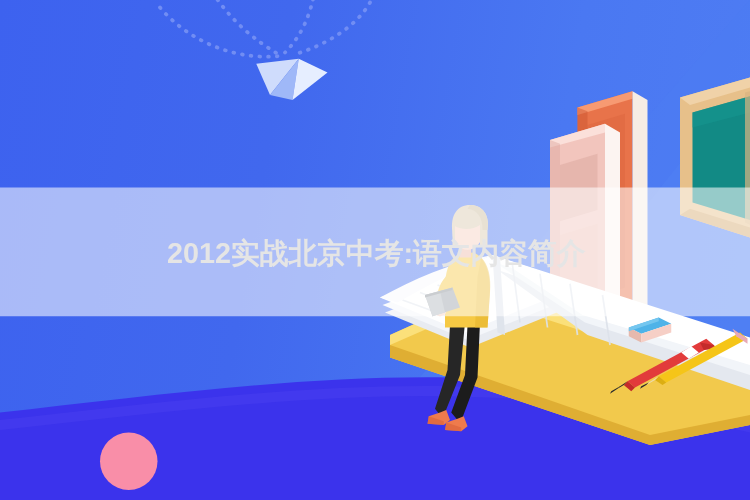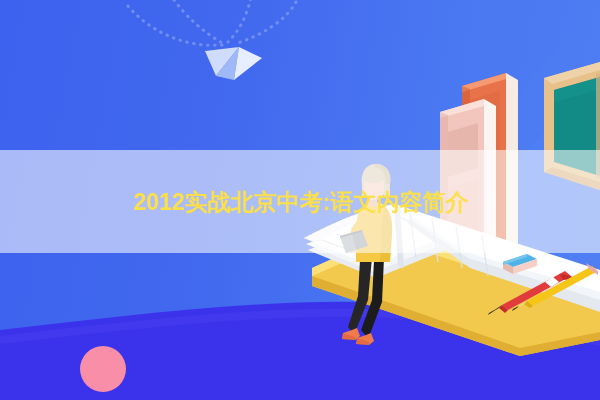--- a/index.html
+++ b/index.html
@@ -48,21 +48,21 @@
     display: flex;
     align-items: center;
     justify-content: center;
   }
 
   #banner-title {
     font-family: "Liberation Sans", "DejaVu Sans", sans-serif;
     font-weight: bold;
     font-size: 23px;
     letter-spacing: 0px;
-    color: #fde047;
+    color: #e5e5e5;
     white-space: nowrap;
     line-height: 1;
     margin: 0;
     padding: 0 0 0 2px;
     transform: translateY(1px);
   }
 </style>
 </head>
 <body>
 

